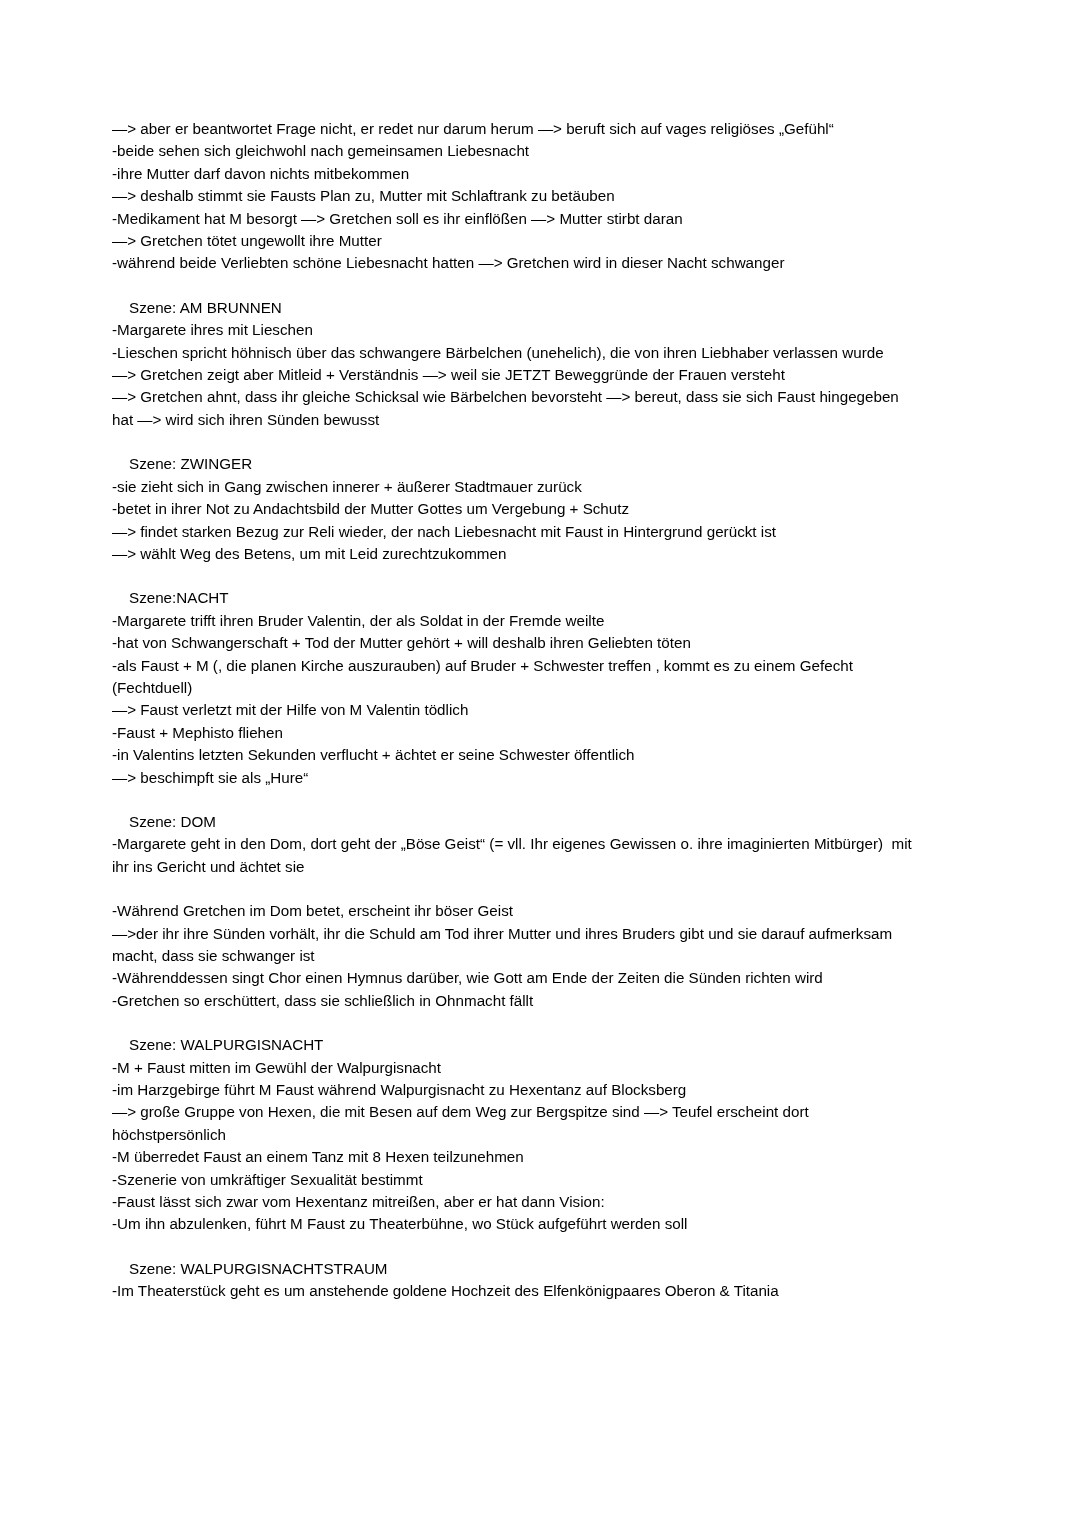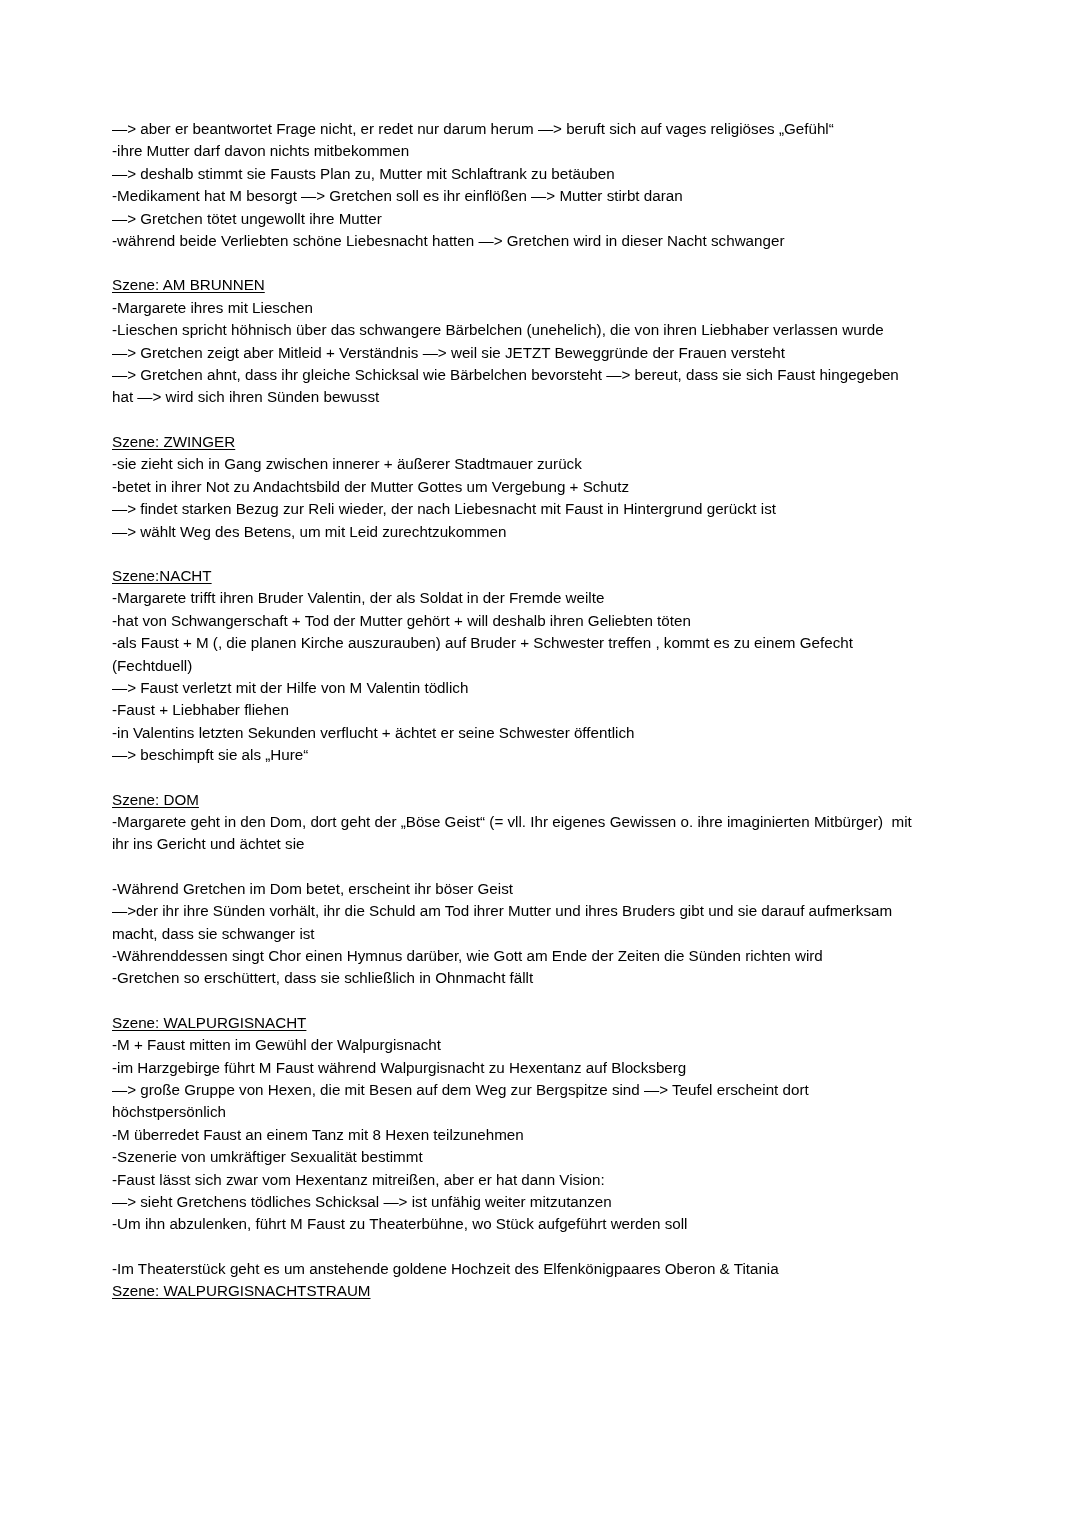--- a/index.html
+++ b/index.html
@@ -30,31 +30,32 @@
   }
   .gap {
     height: 22px;
   }
   .line {
     margin: 0;
     padding: 0;
     white-space: pre-wrap;
   }
   .heading {
-    text-decoration: underline;
     text-underline-offset: 2px;
+    margin-left: 17px;
   }
 </style>
 </head>
 <body>
 
 <div class="page">
   <div class="doc" id="doc-body">
       <div class="block">
         <p class="line">—&gt; aber er beantwortet Frage nicht, er redet nur darum herum —&gt; beruft sich auf vages religiöses „Gefühl“</p>
+        <p class="line">-beide sehen sich gleichwohl nach gemeinsamen Liebesnacht</p>
         <p class="line">-ihre Mutter darf davon nichts mitbekommen</p>
         <p class="line">—&gt; deshalb stimmt sie Fausts Plan zu, Mutter mit Schlaftrank zu betäuben</p>
         <p class="line">-Medikament hat M besorgt —&gt; Gretchen soll es ihr einflößen —&gt; Mutter stirbt daran</p>
         <p class="line">—&gt; Gretchen tötet ungewollt ihre Mutter</p>
         <p class="line">-während beide Verliebten schöne Liebesnacht hatten —&gt; Gretchen wird in dieser Nacht schwanger</p>
       </div>
       <div class="gap"></div>
       <div class="block">
         <p class="line heading">Szene: AM BRUNNEN</p>
         <p class="line">-Margarete ihres mit Lieschen</p>
@@ -70,21 +71,21 @@
         <p class="line">—&gt; findet starken Bezug zur Reli wieder, der nach Liebesnacht mit Faust in Hintergrund gerückt ist</p>
         <p class="line">—&gt; wählt Weg des Betens, um mit Leid zurechtzukommen</p>
       </div>
       <div class="gap"></div>
       <div class="block">
         <p class="line heading">Szene:NACHT</p>
         <p class="line">-Margarete trifft ihren Bruder Valentin, der als Soldat in der Fremde weilte</p>
         <p class="line">-hat von Schwangerschaft + Tod der Mutter gehört + will deshalb ihren Geliebten töten</p>
         <p class="line">-als Faust + M (, die planen Kirche auszurauben) auf Bruder + Schwester treffen , kommt es zu einem Gefecht (Fechtduell)</p>
         <p class="line">—&gt; Faust verletzt mit der Hilfe von M Valentin tödlich</p>
-        <p class="line">-Faust + Liebhaber fliehen</p>
+        <p class="line">-Faust + Mephisto fliehen</p>
         <p class="line">-in Valentins letzten Sekunden verflucht + ächtet er seine Schwester öffentlich</p>
         <p class="line">—&gt; beschimpft sie als „Hure“</p>
       </div>
       <div class="gap"></div>
       <div class="block">
         <p class="line heading">Szene: DOM</p>
         <p class="line">-Margarete geht in den Dom, dort geht der „Böse Geist“ (= vll. Ihr eigenes Gewissen o. ihre imaginierten Mitbürger)  mit ihr ins Gericht und ächtet sie</p>
       </div>
       <div class="gap"></div>
       <div class="block">
@@ -95,23 +96,22 @@
       </div>
       <div class="gap"></div>
       <div class="block">
         <p class="line heading">Szene: WALPURGISNACHT</p>
         <p class="line">-M + Faust mitten im Gewühl der Walpurgisnacht</p>
         <p class="line">-im Harzgebirge führt M Faust während Walpurgisnacht zu Hexentanz auf Blocksberg</p>
         <p class="line">—&gt; große Gruppe von Hexen, die mit Besen auf dem Weg zur Bergspitze sind —&gt; Teufel erscheint dort höchstpersönlich</p>
         <p class="line">-M überredet Faust an einem Tanz mit 8 Hexen teilzunehmen</p>
         <p class="line">-Szenerie von umkräftiger Sexualität bestimmt</p>
         <p class="line">-Faust lässt sich zwar vom Hexentanz mitreißen, aber er hat dann Vision:</p>
-        <p class="line">—&gt; sieht Gretchens tödliches Schicksal —&gt; ist unfähig weiter mitzutanzen</p>
         <p class="line">-Um ihn abzulenken, führt M Faust zu Theaterbühne, wo Stück aufgeführt werden soll</p>
       </div>
       <div class="gap"></div>
       <div class="block">
+        <p class="line heading">Szene: WALPURGISNACHTSTRAUM</p>
         <p class="line">-Im Theaterstück geht es um anstehende goldene Hochzeit des Elfenkönigpaares Oberon &amp; Titania</p>
-        <p class="line heading">Szene: WALPURGISNACHTSTRAUM</p>
       </div>
       <div class="gap"></div>
     </div>
 </div>
 
 </body></html>

